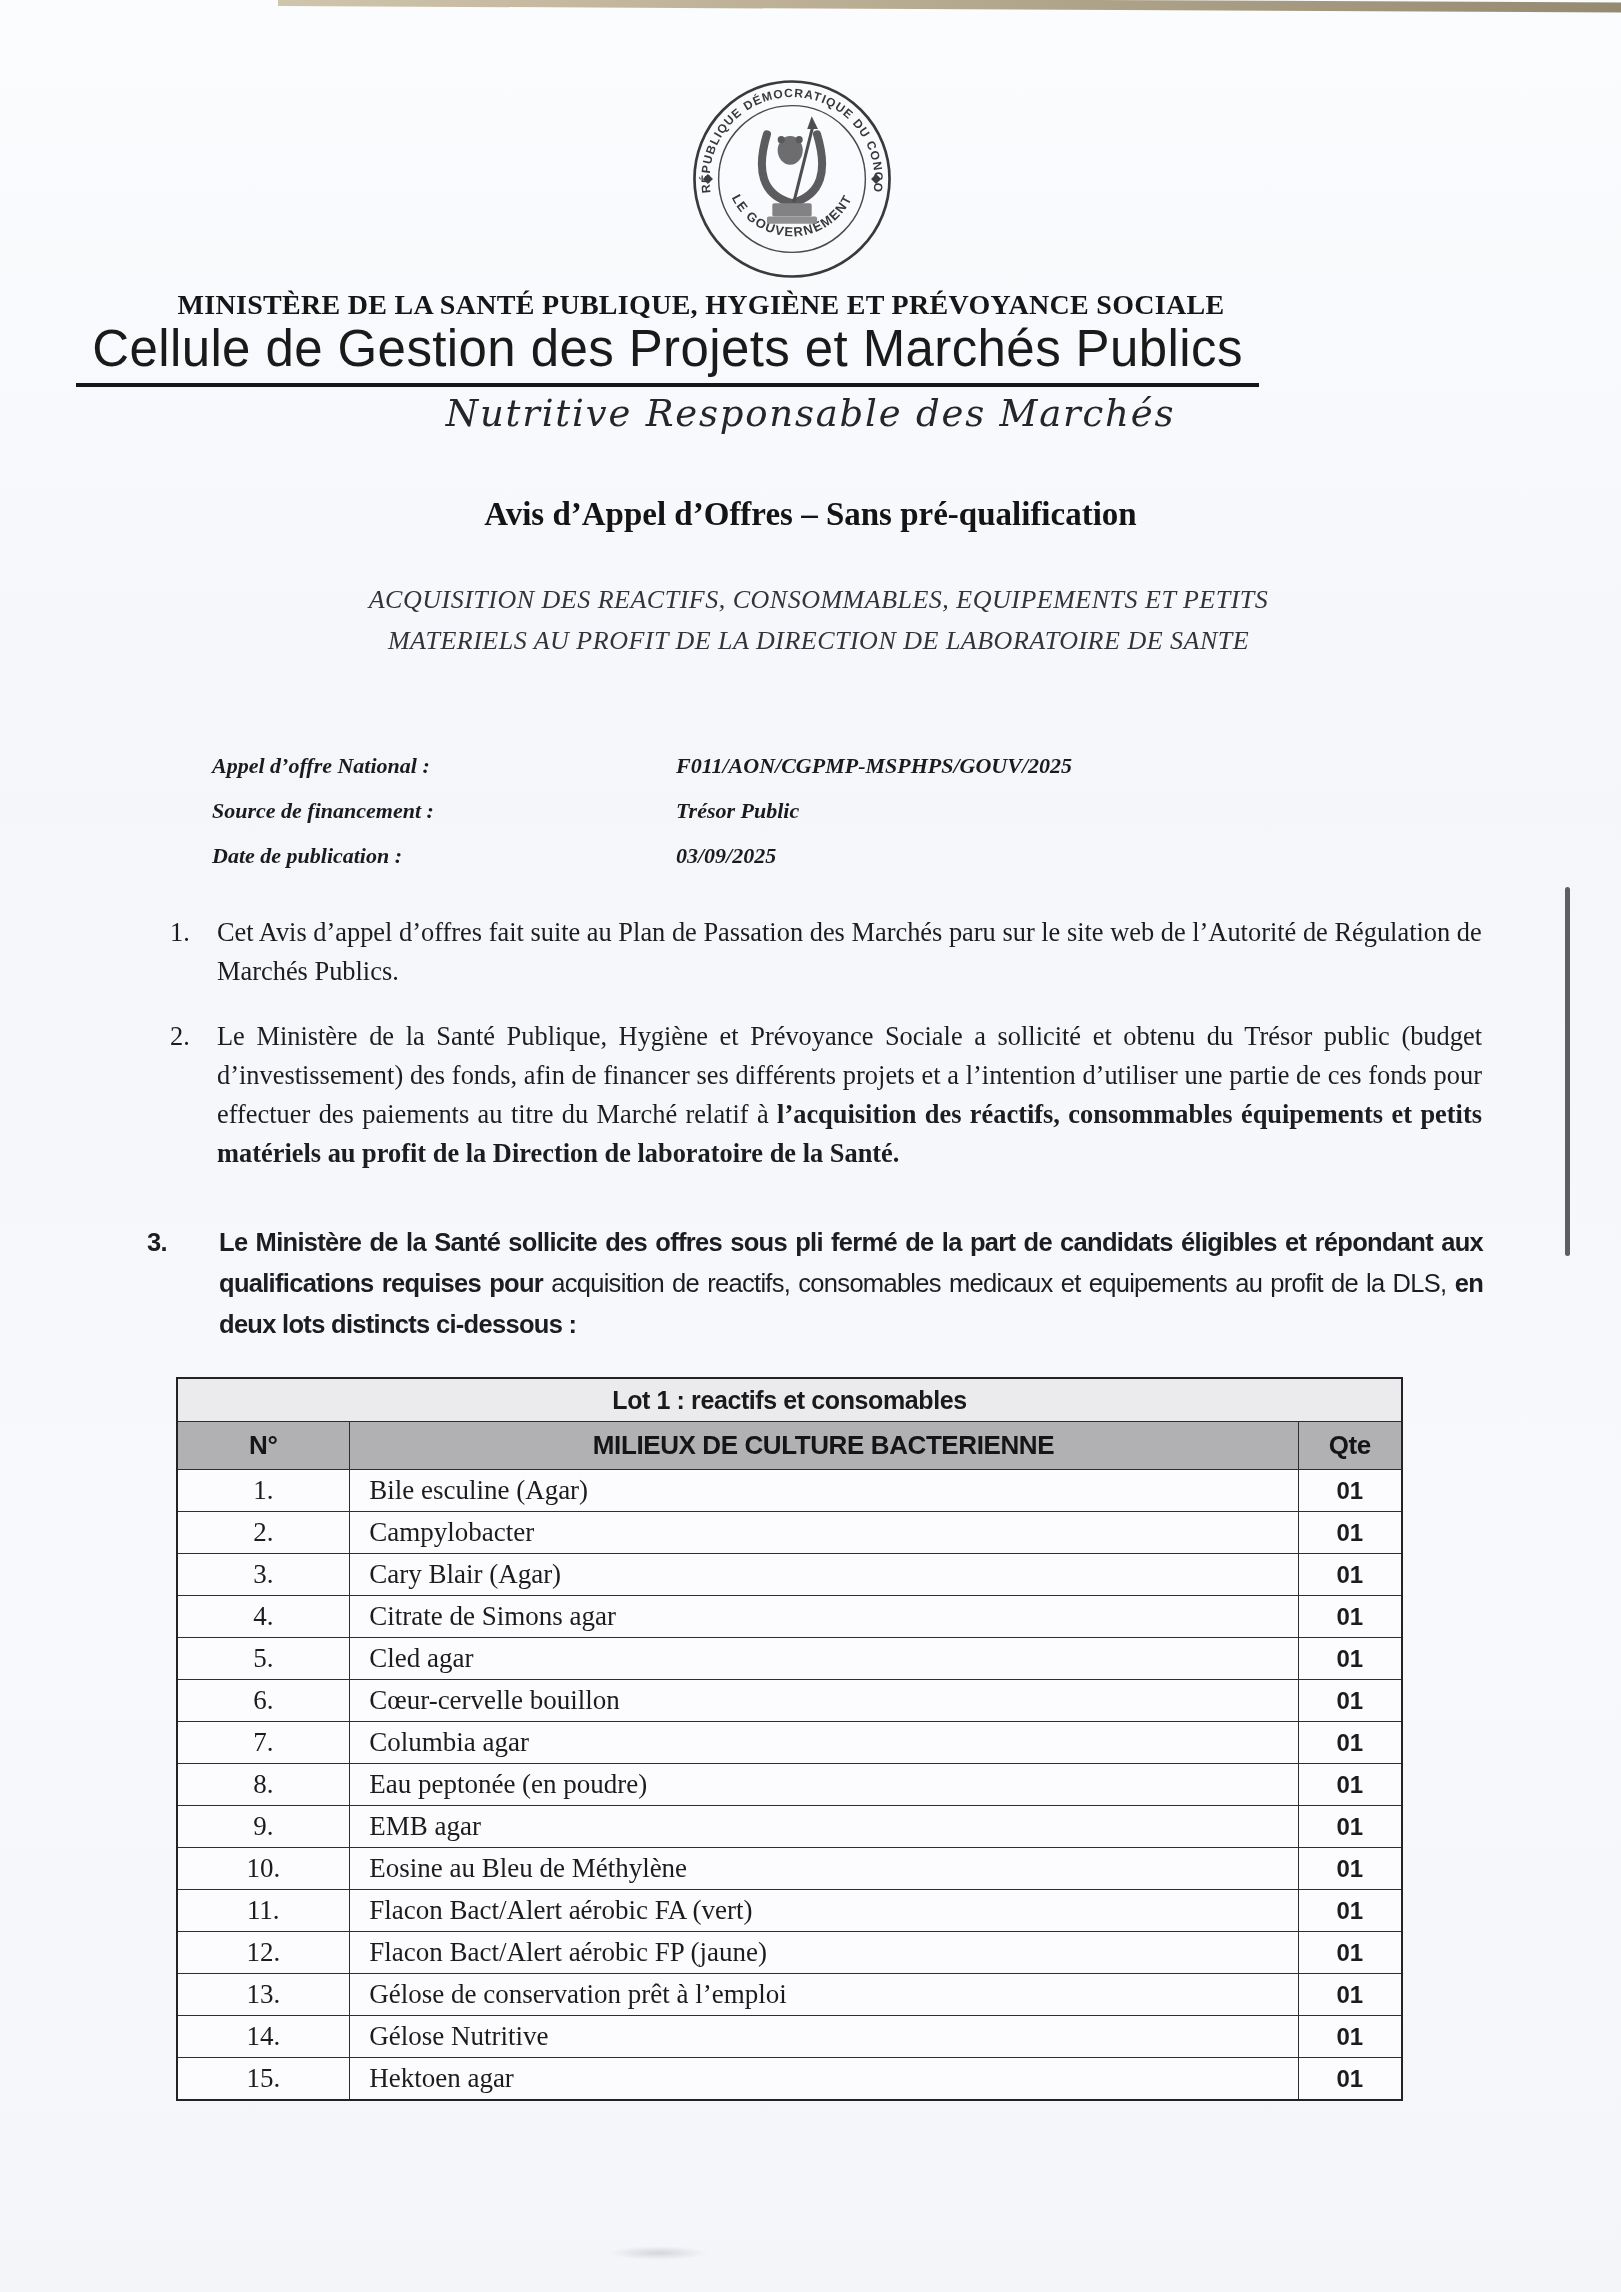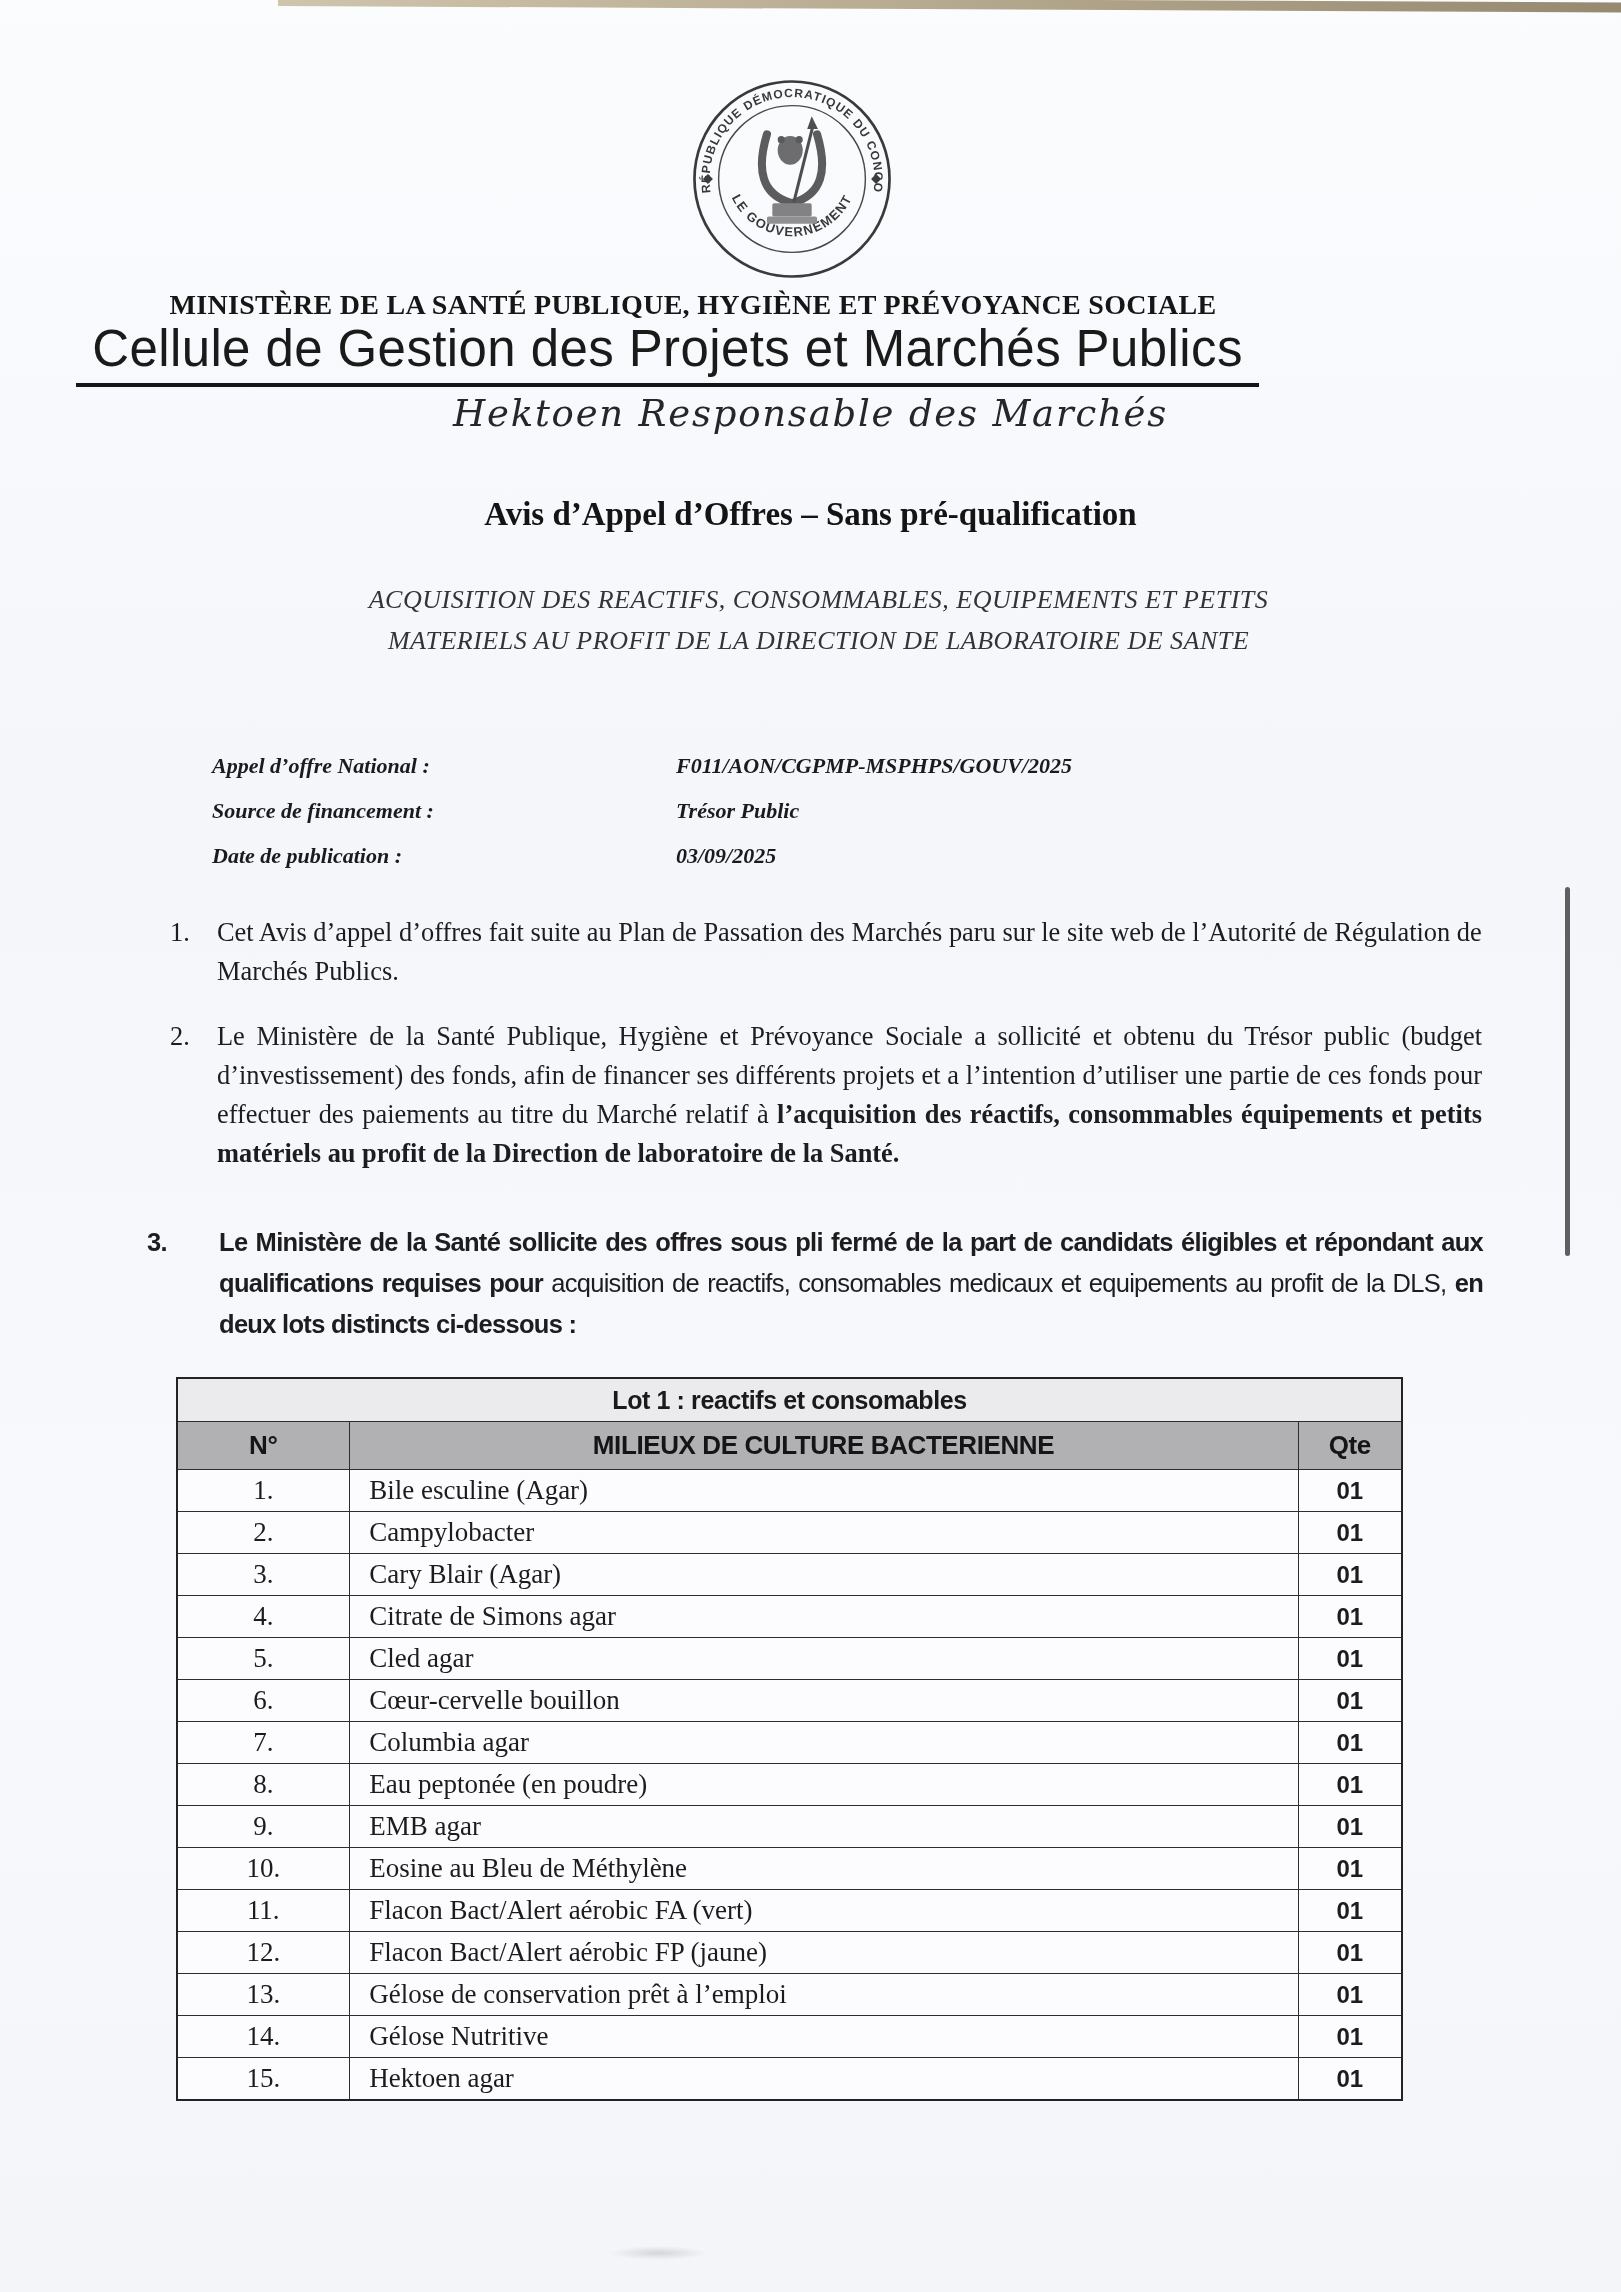--- a/index.html
+++ b/index.html
@@ -13,21 +13,21 @@
       transform:rotate(0.28deg);transform-origin:left center;opacity:.95;}
   .scan-right-line{position:absolute;left:1565px;top:887px;width:4.5px;height:369px;
       background:#454545;border-radius:2.7px;filter:blur(0.5px);opacity:.85;}
   .scan-smudge{position:absolute;left:609px;top:2246px;width:99px;height:14.3px;border-radius:50%;
       background:radial-gradient(ellipse at center,#c6c8cd 0%,rgba(198,200,205,0) 70%);opacity:.7;}
 
   
   .seal{position:absolute;left:690px;top:77px;width:204px;height:204px;}
 
   
-  .ministry{position:absolute;top:289px;left:8px;width:1370px;text-align:center;
+  .ministry{position:absolute;top:289px;left:16px;width:1370px;text-align:center;
       font-family:"Liberation Serif",serif;font-weight:700;font-size:28px;letter-spacing:0.3px;color:#161616;}
   .unit-wrap{position:absolute;top:319px;left:6px;width:1323px;text-align:center;}
   .unit{display:inline-block;font-family:"Liberation Sans",sans-serif;font-size:51px;color:#1a1a1a;
       padding:0 16px 5.4px 16px;border-bottom:4.5px solid #161616;letter-spacing:0.4px;}
   .subunit{position:absolute;top:392px;left:0;width:1621px;text-align:center;
       font-family:"DejaVu Serif",serif;font-style:italic;font-size:37px;letter-spacing:1.8px;color:#26262a;}
 
   .notice-title{position:absolute;top:496px;left:0;width:1621px;text-align:center;
       font-family:"Liberation Serif",serif;font-weight:700;font-size:33px;color:#141414;}
   .subject{position:absolute;top:579px;left:0;width:1621px;text-align:center;
@@ -100,21 +100,21 @@
       <line x1="137" y1="56" x2="116" y2="140" stroke="#4e4e50" stroke-width="3.4"></line>
       <rect x="92" y="141" width="44" height="15" rx="2" fill="#828284"></rect>
       <rect x="86" y="156" width="56" height="8" rx="2" fill="#909092"></rect>
     </svg>
   </div>
 
   <div class="ministry">MINISTÈRE DE LA SANTÉ PUBLIQUE, HYGIÈNE ET PRÉVOYANCE SOCIALE</div>
   <div class="unit-wrap">
     <span class="unit">Cellule de Gestion des Projets et Marchés Publics</span>
   </div>
-  <div class="subunit">Hektoen Responsable des Marchés</div>
+  <div class="subunit">Nutritive Responsable des Marchés</div>
 
   <div class="notice-title">Avis d’Appel d’Offres – Sans pré-qualification</div>
   <div class="subject">
     <div>ACQUISITION DES REACTIFS, CONSOMMABLES, EQUIPEMENTS ET PETITS</div>
     <div>MATERIELS AU PROFIT DE LA DIRECTION DE LABORATOIRE DE SANTE</div>
   </div>
 
   <div class="refblock">
     <div class="refrow">
       <span class="reflabel">Appel d’offre National :</span>

